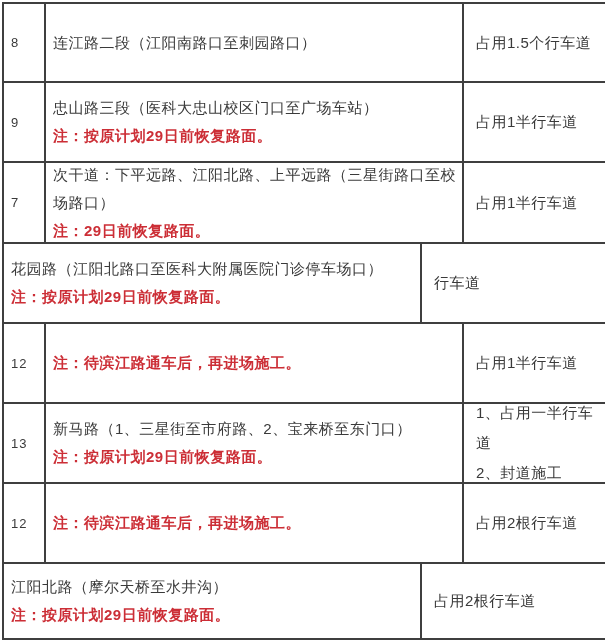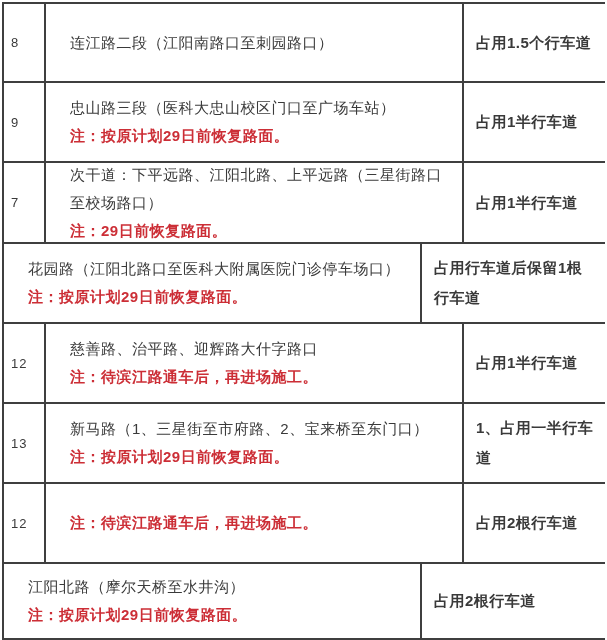--- a/index.html
+++ b/index.html
@@ -39,42 +39,41 @@
     padding-left: 7px;
     font-size: 13px;
     letter-spacing: 1px;
   }
   .cell-desc {
     width: 418px;
     border-right: 2px solid var(--border-color, #3f3f3f);
     display: flex;
     flex-direction: column;
     justify-content: center;
-    padding-left: 24px;
+    padding-left: 7px;
     padding-right: 6px;
     line-height: 28px;
   }
   .desc-main {
     letter-spacing: 0.5px;
   }
   .desc-note {
     color: var(--note-color, #cc2e36);
     font-weight: bold;
     letter-spacing: 0.5px;
   }
   .cell-occ {
     flex: 1;
     display: flex;
     flex-direction: column;
     justify-content: center;
     padding-left: 12px;
     padding-right: 4px;
     line-height: 30px;
     letter-spacing: 0.5px;
-    font-weight: bold;
   }
 </style>
 </head>
 <body>
 
 <div class="table">
     <div class="row">
     <div class="cell cell-num">8</div>
     <div class="cell cell-desc">
       <div class="desc-main">连江路二段（江阳南路口至刺园路口）</div>
@@ -102,42 +101,41 @@
     <div class="cell cell-occ">
         <div>占用1半行车道</div>
       </div>
   </div>
     <div class="row">
     <div class="cell cell-desc">
       <div class="desc-main">花园路（江阳北路口至医科大附属医院门诊停车场口）</div>
       <div class="desc-note">注：按原计划29日前恢复路面。</div>
     </div>
     <div class="cell cell-occ">
-        <div>占用行车道后保留1根</div>
         <div>行车道</div>
       </div>
   </div>
     <div class="row">
     <div class="cell cell-num">12</div>
     <div class="cell cell-desc">
-      <div class="desc-main">慈善路、治平路、迎辉路大什字路口</div>
       <div class="desc-note">注：待滨江路通车后，再进场施工。</div>
     </div>
     <div class="cell cell-occ">
         <div>占用1半行车道</div>
       </div>
   </div>
     <div class="row">
     <div class="cell cell-num">13</div>
     <div class="cell cell-desc">
       <div class="desc-main">新马路（1、三星街至市府路、2、宝来桥至东门口）</div>
       <div class="desc-note">注：按原计划29日前恢复路面。</div>
     </div>
     <div class="cell cell-occ">
         <div>1、占用一半行车道</div>
+        <div>2、封道施工</div>
       </div>
   </div>
     <div class="row">
     <div class="cell cell-num">12</div>
     <div class="cell cell-desc">
       <div class="desc-note">注：待滨江路通车后，再进场施工。</div>
     </div>
     <div class="cell cell-occ">
         <div>占用2根行车道</div>
       </div>

